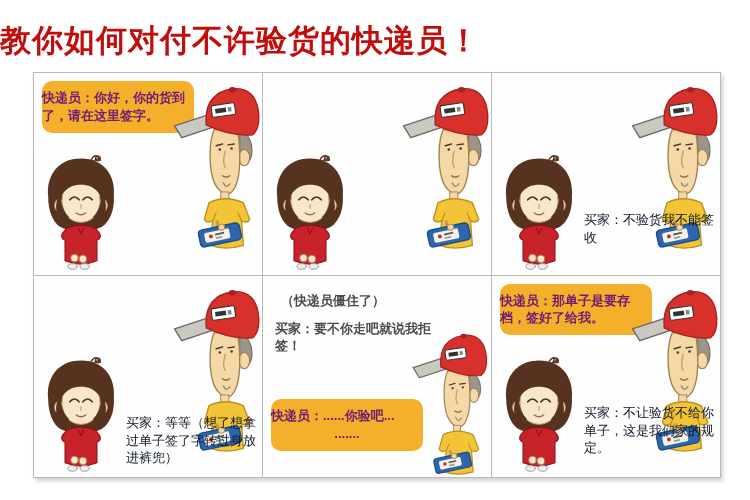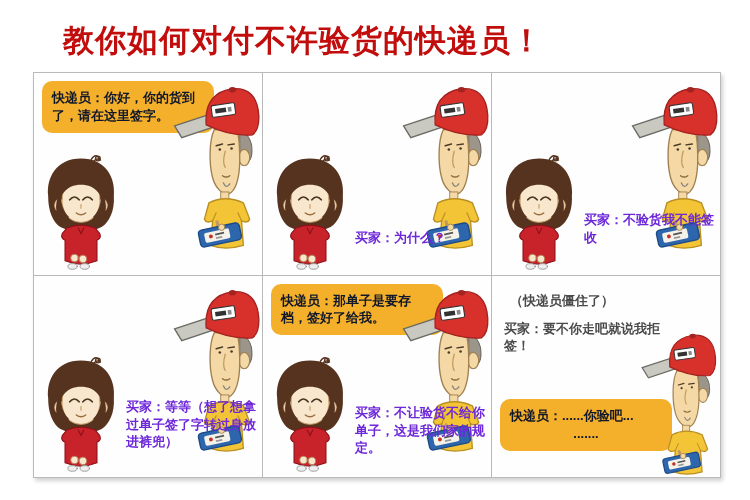--- a/index.html
+++ b/index.html
@@ -1,30 +1,30 @@
 <!DOCTYPE html>
 <html><head>
 <meta charset="utf-8">
 <style>
   html,body{margin:0;padding:0;background:#fff;}
   body{width:750px;height:500px;position:relative;overflow:hidden;
        font-family:"Liberation Sans","DejaVu Sans",sans-serif;}
-  .page-title{position:absolute;left:0;top:20px;width:606px;text-align:center;
+  .page-title{position:absolute;left:0;top:20px;width:606px;text-align:left;
        font-size:31px;font-weight:bold;letter-spacing:1px;color:#c20d0d;}
   .comic-grid{position:absolute;left:33px;top:72px;width:686px;height:404px;
        display:grid;grid-template-columns:1fr 1fr 1fr;grid-template-rows:1fr 1fr;
        gap:1px;background:#b9b9b9;border:1px solid #b9b9b9;
        box-shadow:2px 3px 4px rgba(0,0,0,.18);}
   .panel{position:relative;background:#fefefe;overflow:hidden;}
   .bubble{position:absolute;left:8px;top:8px;max-width:152px;background:#f5b02b;
-       color:#0f172a;font-weight:bold;font-size:13px;line-height:1.38;
-       padding:8px 10px;border-radius:10px;}
-  .caption{position:absolute;left:92px;right:5px;bottom:28px;color:#6d28d9;
-       font-weight:bold;font-size:13px;line-height:1.35;}
-  .caption.low{bottom:26px;margin-top:18px;}
+       color:#701a75;font-weight:bold;font-size:13px;line-height:1.38;
+       padding:8px 0;border-radius:10px;}
+  .caption{position:absolute;left:92px;right:5px;bottom:28px;color:#0f172a;
+       font-weight:normal;font-size:13px;line-height:1.35;}
+  .caption.low{bottom:10px;margin-top:18px;}
   .caption.mid{bottom:20px;}
   .narration{position:absolute;left:18px;top:16px;color:#4a4a4a;font-weight:bold;font-size:13px;}
   .caption-p6{position:absolute;left:12px;top:44px;width:160px;color:#4a4a4a;
        font-weight:bold;font-size:13px;line-height:1.35;}
   .bubble-p6{position:absolute;left:8px;top:auto;bottom:26px;width:160px;}
   .bubble-line2{display:block;text-align:center;}
   svg.courier{position:absolute;right:-2px;top:4px;width:92px;height:172px;}
   svg.buyer{position:absolute;left:4px;bottom:2px;width:86px;height:122px;}
   svg.courier-sad{position:absolute;right:0;bottom:2px;width:80px;height:150px;top:auto;}
   .hidden-defs{position:absolute;width:0;height:0;overflow:hidden;}
@@ -105,21 +105,20 @@
       </svg>
   </div>
 
   <div class="panel">
     <svg class="courier" viewBox="0 0 100 190">
         <use href="#courier-g"></use>
       </svg>
     <svg class="buyer" viewBox="0 0 90 130">
         <use href="#buyer-g"></use>
       </svg>
-    <div class="caption">买家：为什么？</div>
   </div>
 
   <div class="panel">
     <svg class="courier" viewBox="0 0 100 190">
         <use href="#courier-g"></use>
       </svg>
     <svg class="buyer" viewBox="0 0 90 130">
         <use href="#buyer-g"></use>
       </svg>
     <div class="caption">买家：不验货我不能签收</div>
@@ -129,35 +128,35 @@
     <svg class="courier" viewBox="0 0 100 190">
         <use href="#courier-g"></use>
       </svg>
     <svg class="buyer" viewBox="0 0 90 130">
         <use href="#buyer-g"></use>
       </svg>
     <div class="caption low">买家：等等（想了想拿过单子签了字转过身放进裤兜）</div>
   </div>
 
   <div class="panel">
-    <div class="bubble">快递员：那单子是要存档，签好了给我。</div>
-    <svg class="courier" viewBox="0 0 100 190">
-        <use href="#courier-g"></use>
-      </svg>
-    <svg class="buyer" viewBox="0 0 90 130">
-        <use href="#buyer-g"></use>
-      </svg>
-    <div class="caption mid">买家：不让验货不给你单子，这是我们家的规定。</div>
-  </div>
-
-  <div class="panel">
     <div class="narration">（快递员僵住了）</div>
     <div class="caption-p6">买家：要不你走吧就说我拒签！</div>
     <div class="bubble bubble-p6">
       <span>快递员：......你验吧...</span>
       <span class="bubble-line2">.......</span>
     </div>
     <svg class="courier courier-sad" viewBox="0 0 100 190">
         <use href="#courier-g"></use>
       </svg>
   </div>
 
+  <div class="panel">
+    <div class="bubble">快递员：那单子是要存档，签好了给我。</div>
+    <svg class="courier" viewBox="0 0 100 190">
+        <use href="#courier-g"></use>
+      </svg>
+    <svg class="buyer" viewBox="0 0 90 130">
+        <use href="#buyer-g"></use>
+      </svg>
+    <div class="caption mid">买家：不让验货不给你单子，这是我们家的规定。</div>
+  </div>
+
 </div>
 
 </body></html>

